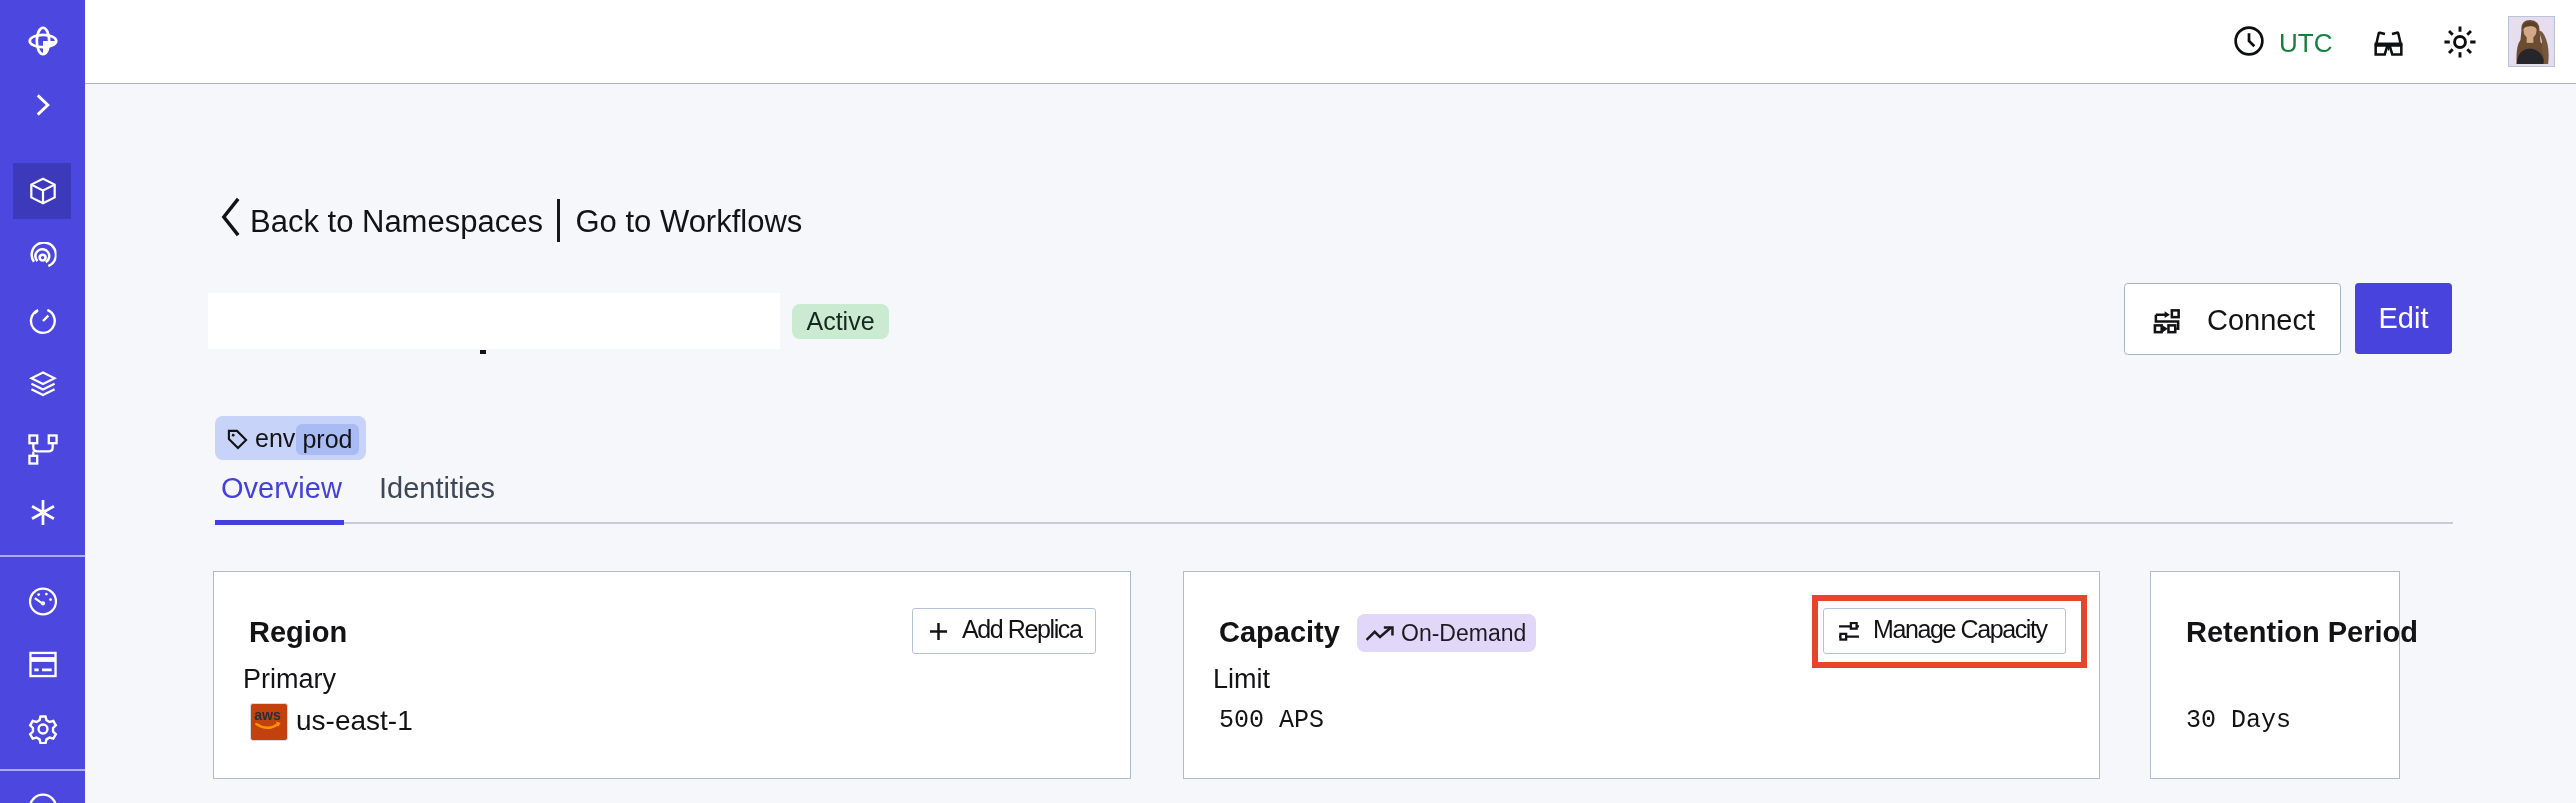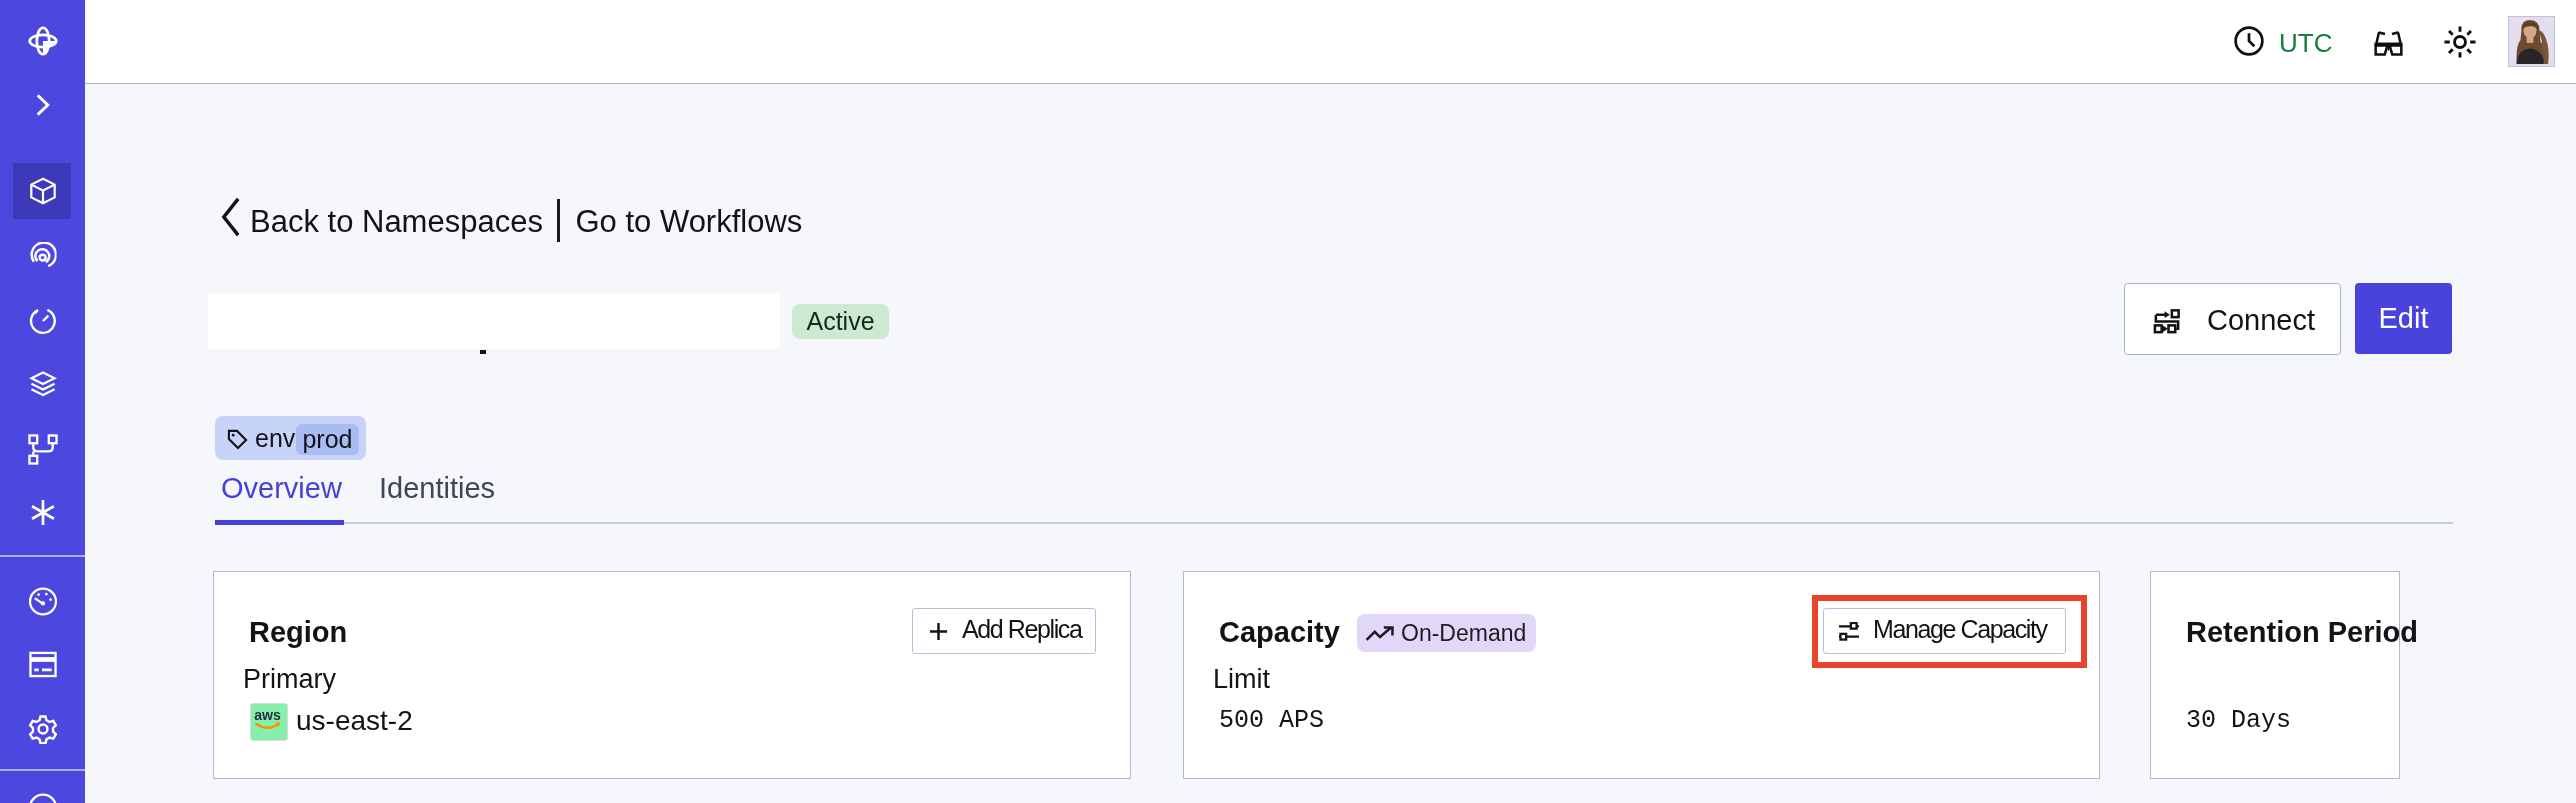--- a/index.html
+++ b/index.html
@@ -27,21 +27,21 @@
 #tab-indline { position:absolute; left:215px; top:520px; width:129px; height:4.8px; background:#4540DB; }
 .card { position:absolute; top:571px; height:208px; background:#fff; border:1.9px solid #AFBACE; }
 #card-region { left:213px; width:918px; }
 #card-capacity { left:1183px; width:917px; }
 #card-retention { left:2150px; width:250px; }
 .card h2 { position:absolute; font-size:29px; font-weight:600; color:#131316; line-height:35px; top:43px; left:35px; white-space:nowrap; }
 .lbl { position:absolute; font-size:27px; font-weight:500; color:#131316; line-height:27px; left:29px; top:94px; }
 .mono { font-family:"Liberation Mono", monospace; font-size:25px; color:#131316; line-height:29px; position:absolute; left:35px; top:134px; white-space:nowrap; }
 #btn-addreplica { position:absolute; left:698px; top:36px; width:184px; height:46px; border:1.9px solid #B5C0DA; border-radius:2.9px; background:#fff; }
 #btn-addreplica span { position:absolute; left:49px; top:7.7px; font-size:25px; letter-spacing:-1.4px; line-height:25px; color:#131316; white-space:nowrap; }
-#aws-tile { position:absolute; left:36px; top:131px; width:38px; height:38px; background:#86efac; border:1.9px solid #D9DBDF; border-radius:2.9px; }
+#aws-tile { position:absolute; left:36px; top:131px; width:38px; height:38px; background:#c2410c; border:1.9px solid #D9DBDF; border-radius:2.9px; }
 #useast { position:absolute; left:82px; top:132px; font-size:28px; color:#131316; line-height:33px; }
 #badge-ondemand { position:absolute; left:173px; top:42px; width:179px; height:38px; background:#E1D8F9; border-radius:7.7px; }
 #badge-ondemand span { position:absolute; left:44px; top:7.7px; font-size:23px; line-height:23px; color:#1D1B20; white-space:nowrap; }
 #redrect { position:absolute; left:628px; top:23px; width:275px; height:73px; border:6.7px solid #E8432B; }
 #btn-manage { position:absolute; left:639px; top:36px; width:243px; height:46px; border:1.9px solid #B5C0DA; border-radius:2.9px; background:#fff; }
 #btn-manage span { position:absolute; left:49px; top:7.7px; font-size:25px; letter-spacing:-1.4px; line-height:25px; color:#131316; white-space:nowrap; }
 #utc { position:absolute; left:2279px; top:29px; font-size:26px; font-weight:500; color:#15803d; line-height:29px; }
 #avatar { position:absolute; left:2508px; top:16.3px; width:47px; height:51px; background:#E4DCEC; border:1.9px solid #B9C4DC; }
 </style>
 </head>
@@ -151,21 +151,21 @@
     <span>Add Replica</span>
   </div>
   <div class="lbl">Primary</div>
   <div id="aws-tile">
     <svg width="35" height="35" viewBox="0 0 36 36">
       <text x="17" y="16.5" text-anchor="middle" font-family="Liberation Sans, sans-serif" font-size="14.5" font-weight="bold" fill="#252F3E">aws</text>
       <path d="M5.5 20.5 Q17 28.5 28 20.5" fill="none" stroke="#F79400" stroke-width="2.5" stroke-linecap="round"></path>
       <path d="M25.5 18 L30.5 19.5 L28 23.5 Z" fill="#F79400"></path>
     </svg>
   </div>
-  <div id="useast">us-east-2</div>
+  <div id="useast">us-east-1</div>
 </div>
 
 <div class="card" id="card-capacity">
   <h2>Capacity</h2>
   <div id="badge-ondemand">
     <svg class="abs" style="left:7.7px; top:11.5px" width="30" height="16.3" viewBox="0 0 31 17" fill="none" stroke="#1D1B20" stroke-width="2.6">
         <path d="M1.5 14.5 L10 6 L15.5 11.5 L27 1.5"></path>
         <path d="M19.5 1.5 H28.5 V10"></path>
       </svg>
     <span>On-Demand</span>

